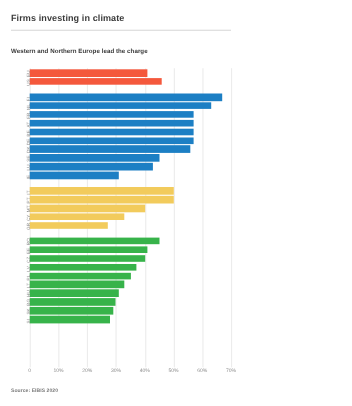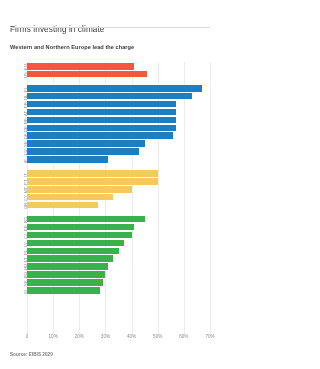--- a/index.html
+++ b/index.html
@@ -7,23 +7,22 @@
     width:220px;height:369px;
     background:#ffffff;
     font-family:"Liberation Sans", sans-serif;
     color:#3c3c3c;
     overflow:hidden;
   }
   .page{position:relative;width:220px;height:369px;box-sizing:border-box;}
 
   .title{
     position:absolute;left:10px;top:12px;
-    font-size:8.2px;font-weight:normal;color:#3a3a3a;
+    font-size:8.2px;font-weight:bold;color:#3a3a3a;
     letter-spacing:0.1px;
-    margin-top:13px;
   }
   .rule{
     position:absolute;left:10px;top:27px;width:200px;height:1px;
     background:#d9d9d9;
   }
   .subtitle{
     position:absolute;left:10px;top:44px;
     font-size:5.6px;font-weight:bold;color:#3a3a3a;
     letter-spacing:0.05px;
   }

